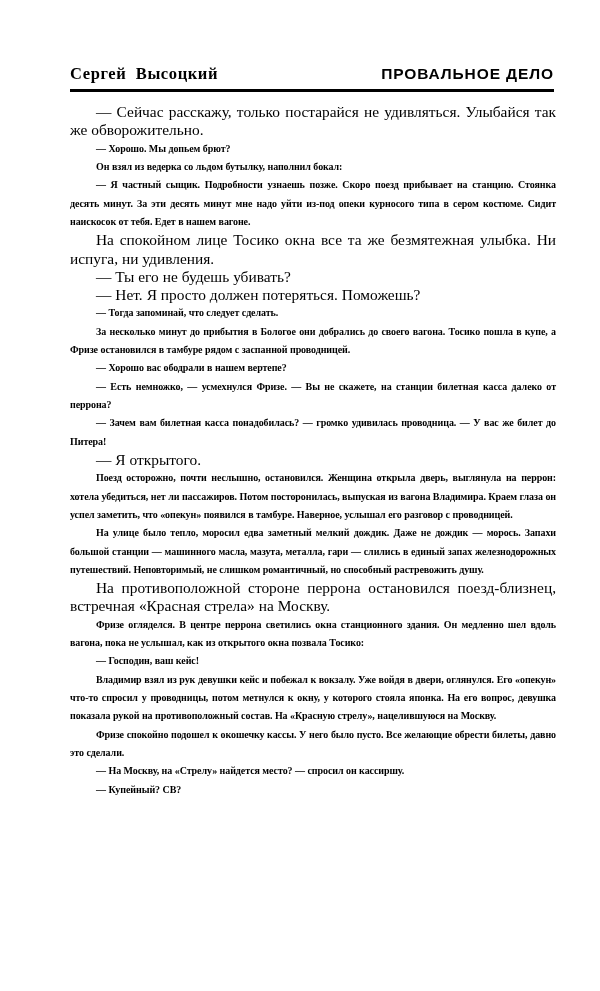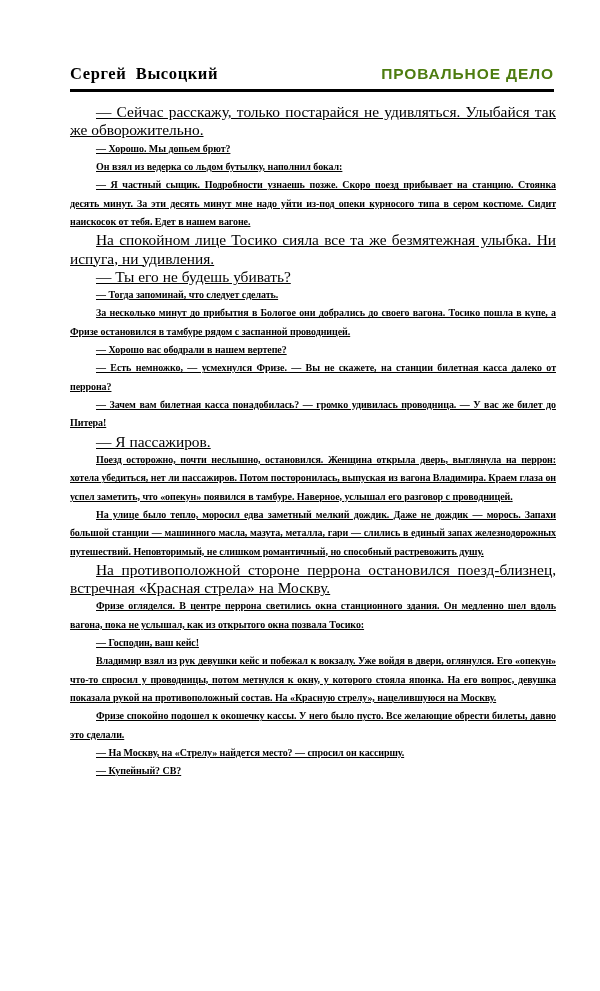--- a/index.html
+++ b/index.html
@@ -36,21 +36,21 @@
     font-size: 16.5px;
     color: #000000;
     letter-spacing: 0.6px;
     white-space: pre;
   }
 
   .head-title {
     font-family: "Liberation Sans", "DejaVu Sans", sans-serif;
     font-weight: bold;
     font-size: 15.5px;
-    color: #4d7c0f;
+    color: #000000;
     letter-spacing: 0.9px;
     text-transform: uppercase;
     white-space: pre;
   }
 
   .head-rule {
     position: absolute;
     left: 58px;
     top: 77px;
     width: 484px;
@@ -71,21 +71,20 @@
     font-size: 15.4px;
     line-height: 18.32px;
     color: #000000;
     text-align: justify;
     text-justify: inter-word;
     margin: 0;
     text-indent: 26px;
     hyphens: manual;
     -webkit-hyphens: manual;
     word-spacing: 0.1px;
-    text-decoration: underline;
   }
 
   
   .para.heavy {
     font-weight: bold;
     font-size: 10px;
     letter-spacing: -0.08px;
   }
 
   
@@ -111,28 +110,29 @@
     <span class="head-title">ПРОВАЛЬНОЕ ДЕЛО</span>
   </div>
 
   <div class="head-rule"></div>
 
   <div class="text-block">
       <p class="para">— Сейчас расскажу, только постарайся не удивляться. Улыбайся так же обворожительно.</p>
       <p class="para heavy">— Хорошо. Мы допьем брют?</p>
       <p class="para heavy">Он взял из ведерка со льдом бутылку, наполнил бокал:</p>
       <p class="para heavy">— Я частный сыщик. Подробности узнаешь позже. Скоро поезд прибывает на станцию. Стоянка десять минут. За эти десять минут мне надо уйти из-под опеки курносого типа в сером костюме. Сидит наискосок от тебя. Едет в нашем вагоне.</p>
-      <p class="para">На спокойном лице Тосико сияла все та же безмятежная улыбка. Ни испуга, ни удивления.</p>
+      <p class="para">На спокойном лице Тосико окна все та же безмятежная улыбка. Ни испуга, ни удивления.</p>
       <p class="para">— Ты его не будешь убивать?</p>
+      <p class="para">— Нет. Я просто должен потеряться. Поможешь?</p>
       <p class="para heavy">— Тогда запоминай, что следует сделать.</p>
       <p class="para heavy">За несколько минут до прибытия в Бологое они добрались до своего вагона. Тосико пошла в купе, а Фризе остановился в тамбуре рядом с заспанной проводницей.</p>
       <p class="para heavy">— Хорошо вас ободрали в нашем вертепе?</p>
       <p class="para heavy">— Есть немножко, — усмехнулся Фризе. — Вы не скажете, на станции билетная касса далеко от перрона?</p>
       <p class="para heavy">— Зачем вам билетная касса понадобилась? — громко удивилась проводница. — У вас же билет до Питера!</p>
-      <p class="para">— Я пассажиров.</p>
+      <p class="para">— Я открытого.</p>
       <p class="para heavy">Поезд осторожно, почти неслышно, остановился. Женщина открыла дверь, выглянула на перрон: хотела убедиться, нет ли пассажиров. Потом посторонилась, выпуская из вагона Владимира. Краем глаза он успел заметить, что «опекун» появился в тамбуре. Наверное, услышал его разговор с проводницей.</p>
       <p class="para heavy">На улице было тепло, моросил едва заметный мелкий дождик. Даже не дождик — морось. Запахи большой станции — машинного масла, мазута, металла, гари — слились в единый запах железнодорожных путешествий. Неповторимый, не слишком романтичный, но способный растревожить душу.</p>
       <p class="para">На противоположной стороне перрона остановился поезд-близнец, встречная «Красная стрела» на Москву.</p>
       <p class="para heavy">Фризе огляделся. В центре перрона светились окна станционного здания. Он медленно шел вдоль вагона, пока не услышал, как из открытого окна позвала Тосико:</p>
       <p class="para heavy">— Господин, ваш кейс!</p>
       <p class="para heavy">Владимир взял из рук девушки кейс и побежал к вокзалу. Уже войдя в двери, оглянулся. Его «опекун» что-то спросил у проводницы, потом метнулся к окну, у которого стояла японка. На его вопрос, девушка показала рукой на противоположный состав. На «Красную стрелу», нацелившуюся на Москву.</p>
       <p class="para heavy">Фризе спокойно подошел к окошечку кассы. У него было пусто. Все желающие обрести билеты, давно это сделали.</p>
       <p class="para heavy">— На Москву, на «Стрелу» найдется место? — спросил он кассиршу.</p>
       <p class="para heavy">— Купейный? СВ?</p>
     </div>

